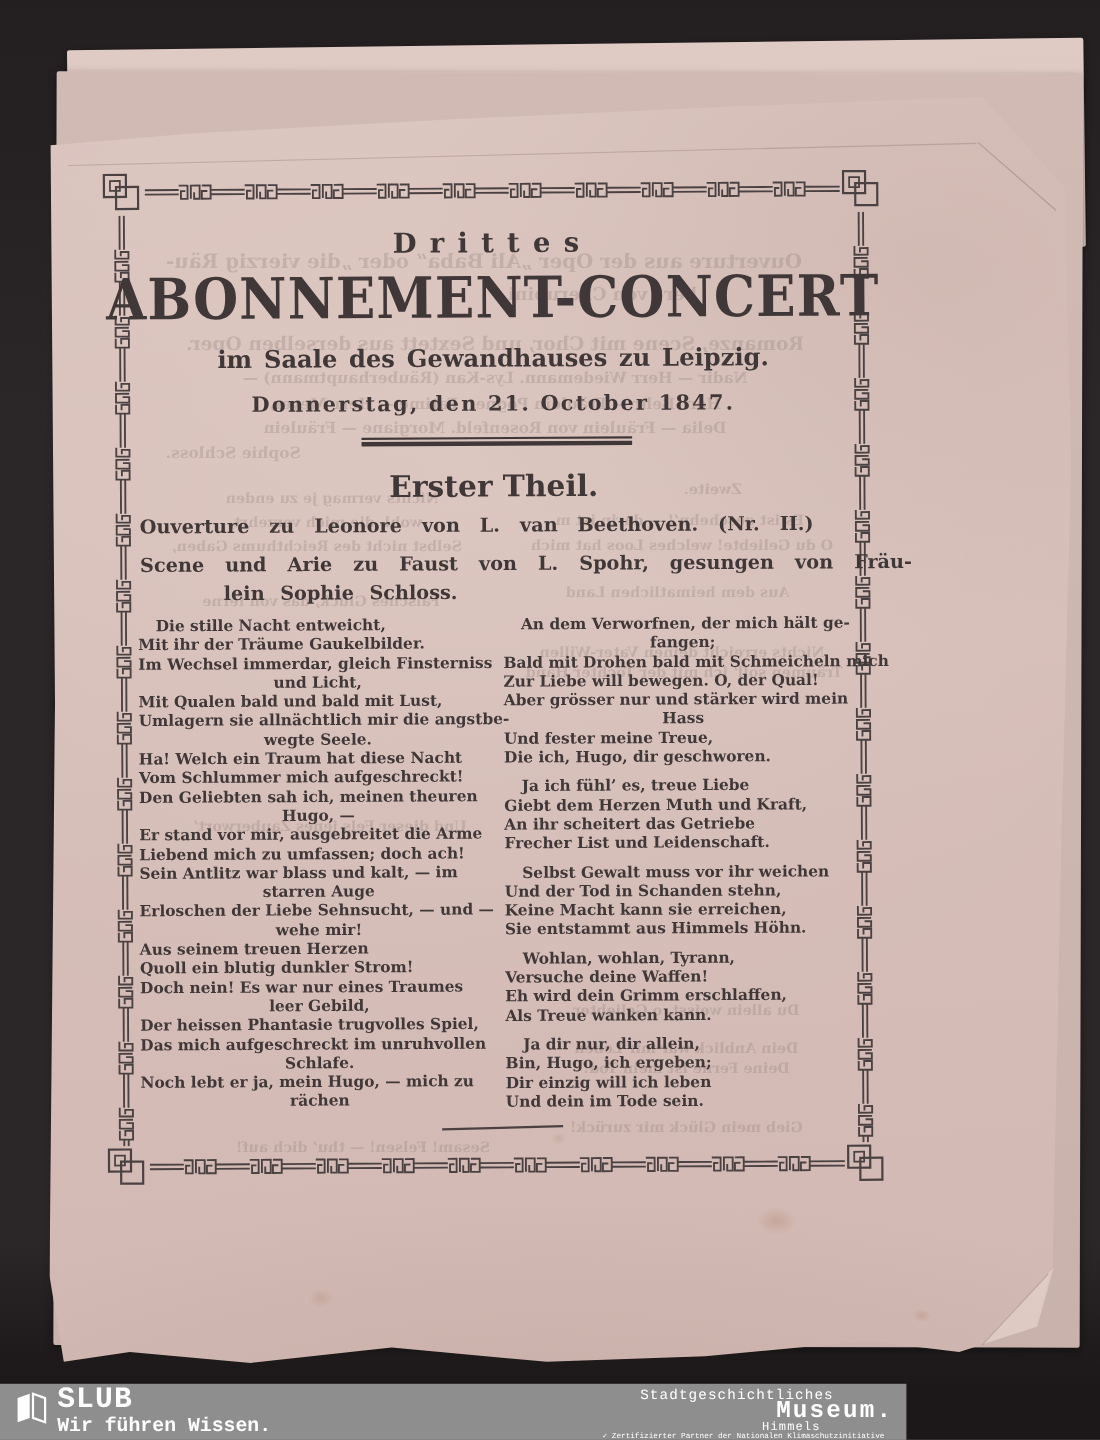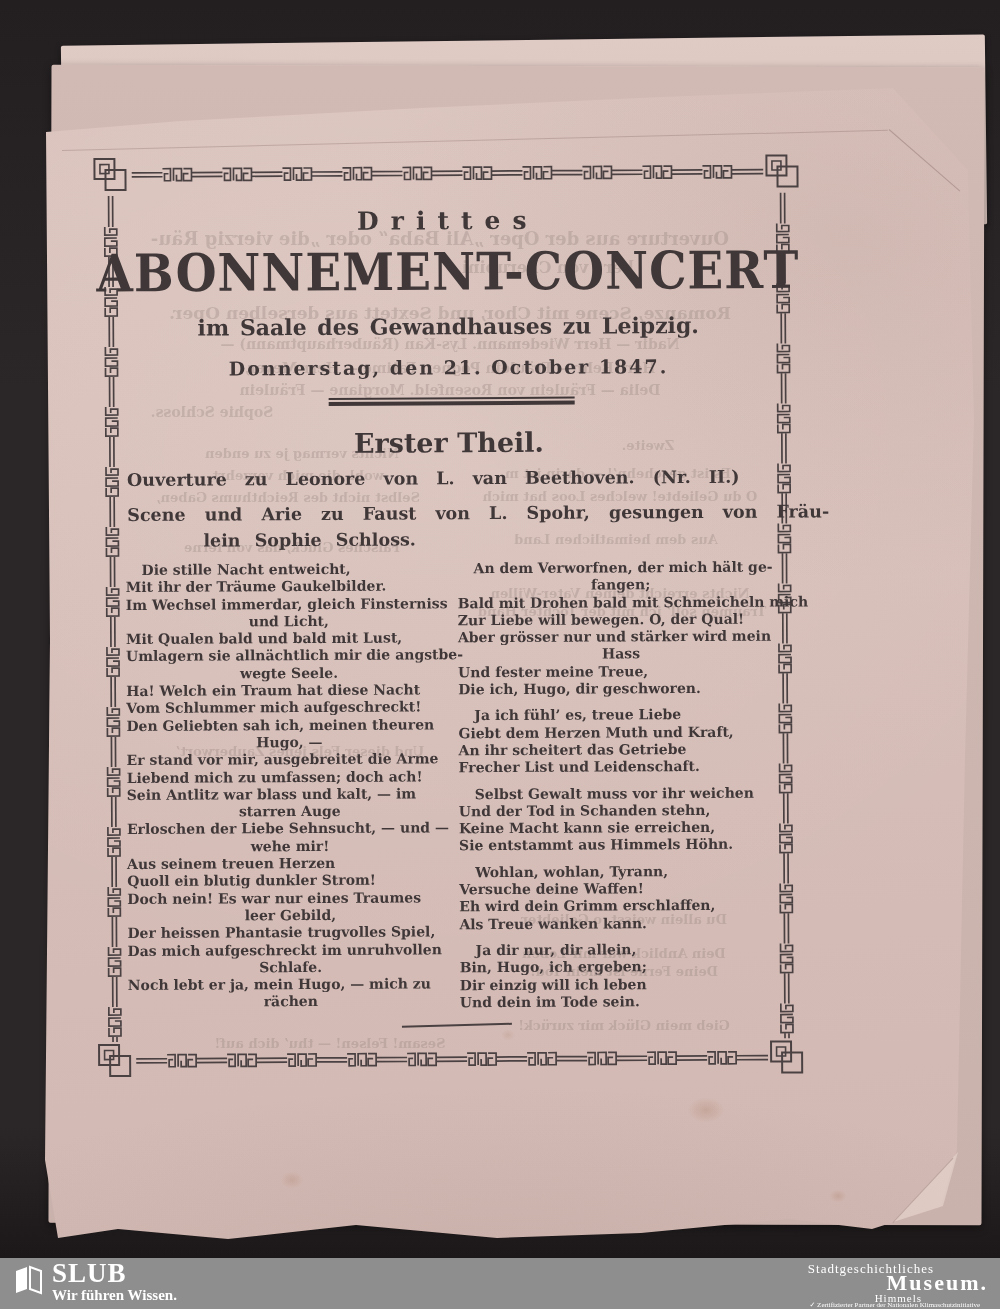--- a/index.html
+++ b/index.html
@@ -65,25 +65,25 @@
     line-height:17.3px;}
   .col-left{left:126px;}
   .col-right{left:458px;}
   .pline{white-space:nowrap;}
   .cont{text-align:center;}
   .first{padding-left:16px;}
   .stanza{margin-top:9px;padding-left:16px;}
   .endrule{position:absolute;left:400px;top:1024px;width:110px;height:2px;
     background:#4a4143;transform:rotate(-1.2deg);}
   
-  .footer{position:absolute;left:0;top:1258px;width:1000px;height:51px;
-    background:#8e8e8e;font-family:Liberation Serif, serif;color:#fff;text-align:center;}
+  .footer{position:absolute;left:0;top:1258px;width:824px;height:51px;
+    background:#8e8e8e;font-family:Liberation Mono, monospace;color:#fff;text-align:center;}
   .slub-icon{position:absolute;left:13px;top:7px;}
   .slub-name{position:absolute;left:52px;top:0px;font-size:27px;font-weight:700;letter-spacing:1px;}
-  .slub-tag{position:absolute;left:52px;top:29px;font-size:15px;font-weight:700;}
+  .slub-tag{position:absolute;left:52px;top:29px;font-size:18px;font-weight:700;}
   .mus1{position:absolute;right:66px;top:3px;font-size:13px;letter-spacing:1px;}
   .mus2{position:absolute;right:12px;top:12px;font-size:22px;font-weight:700;letter-spacing:2px;}
   .mus3{position:absolute;right:78px;top:34px;font-size:11px;letter-spacing:1px;}
   .mus4{position:absolute;right:20px;top:43px;font-size:7px;}
 </style>
 </head>
 <body>
 
 <div class="scene">
 

